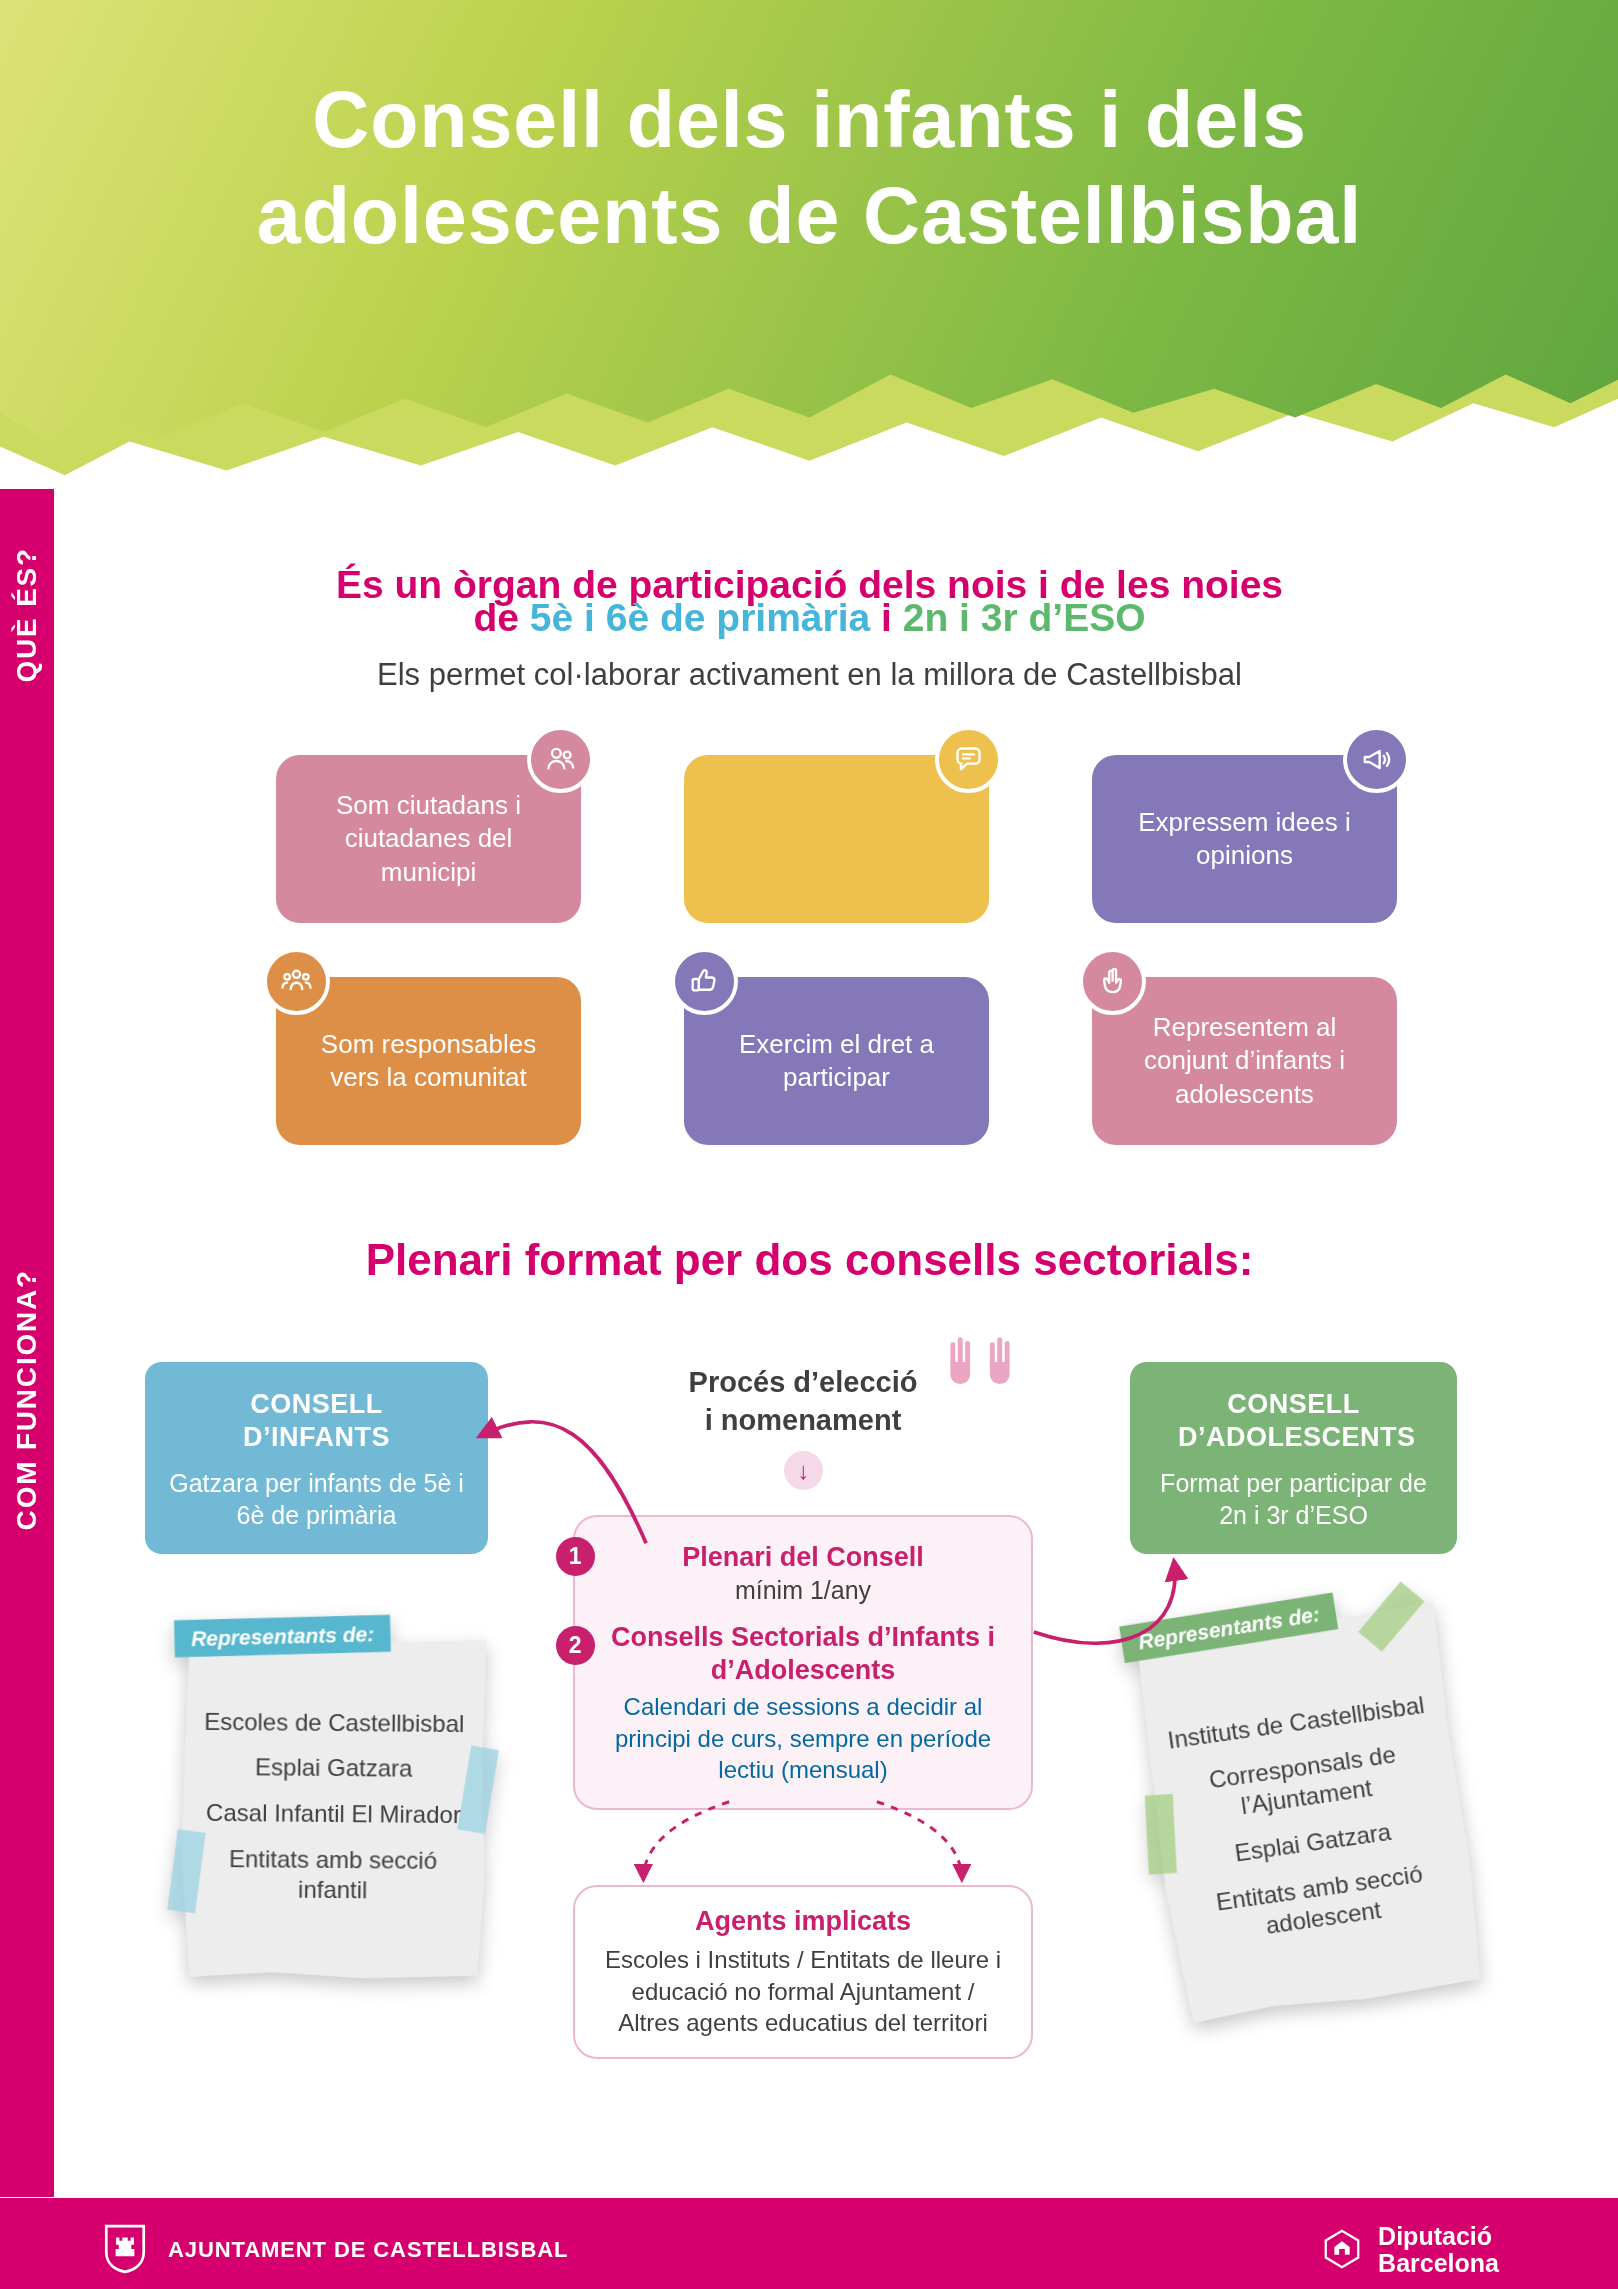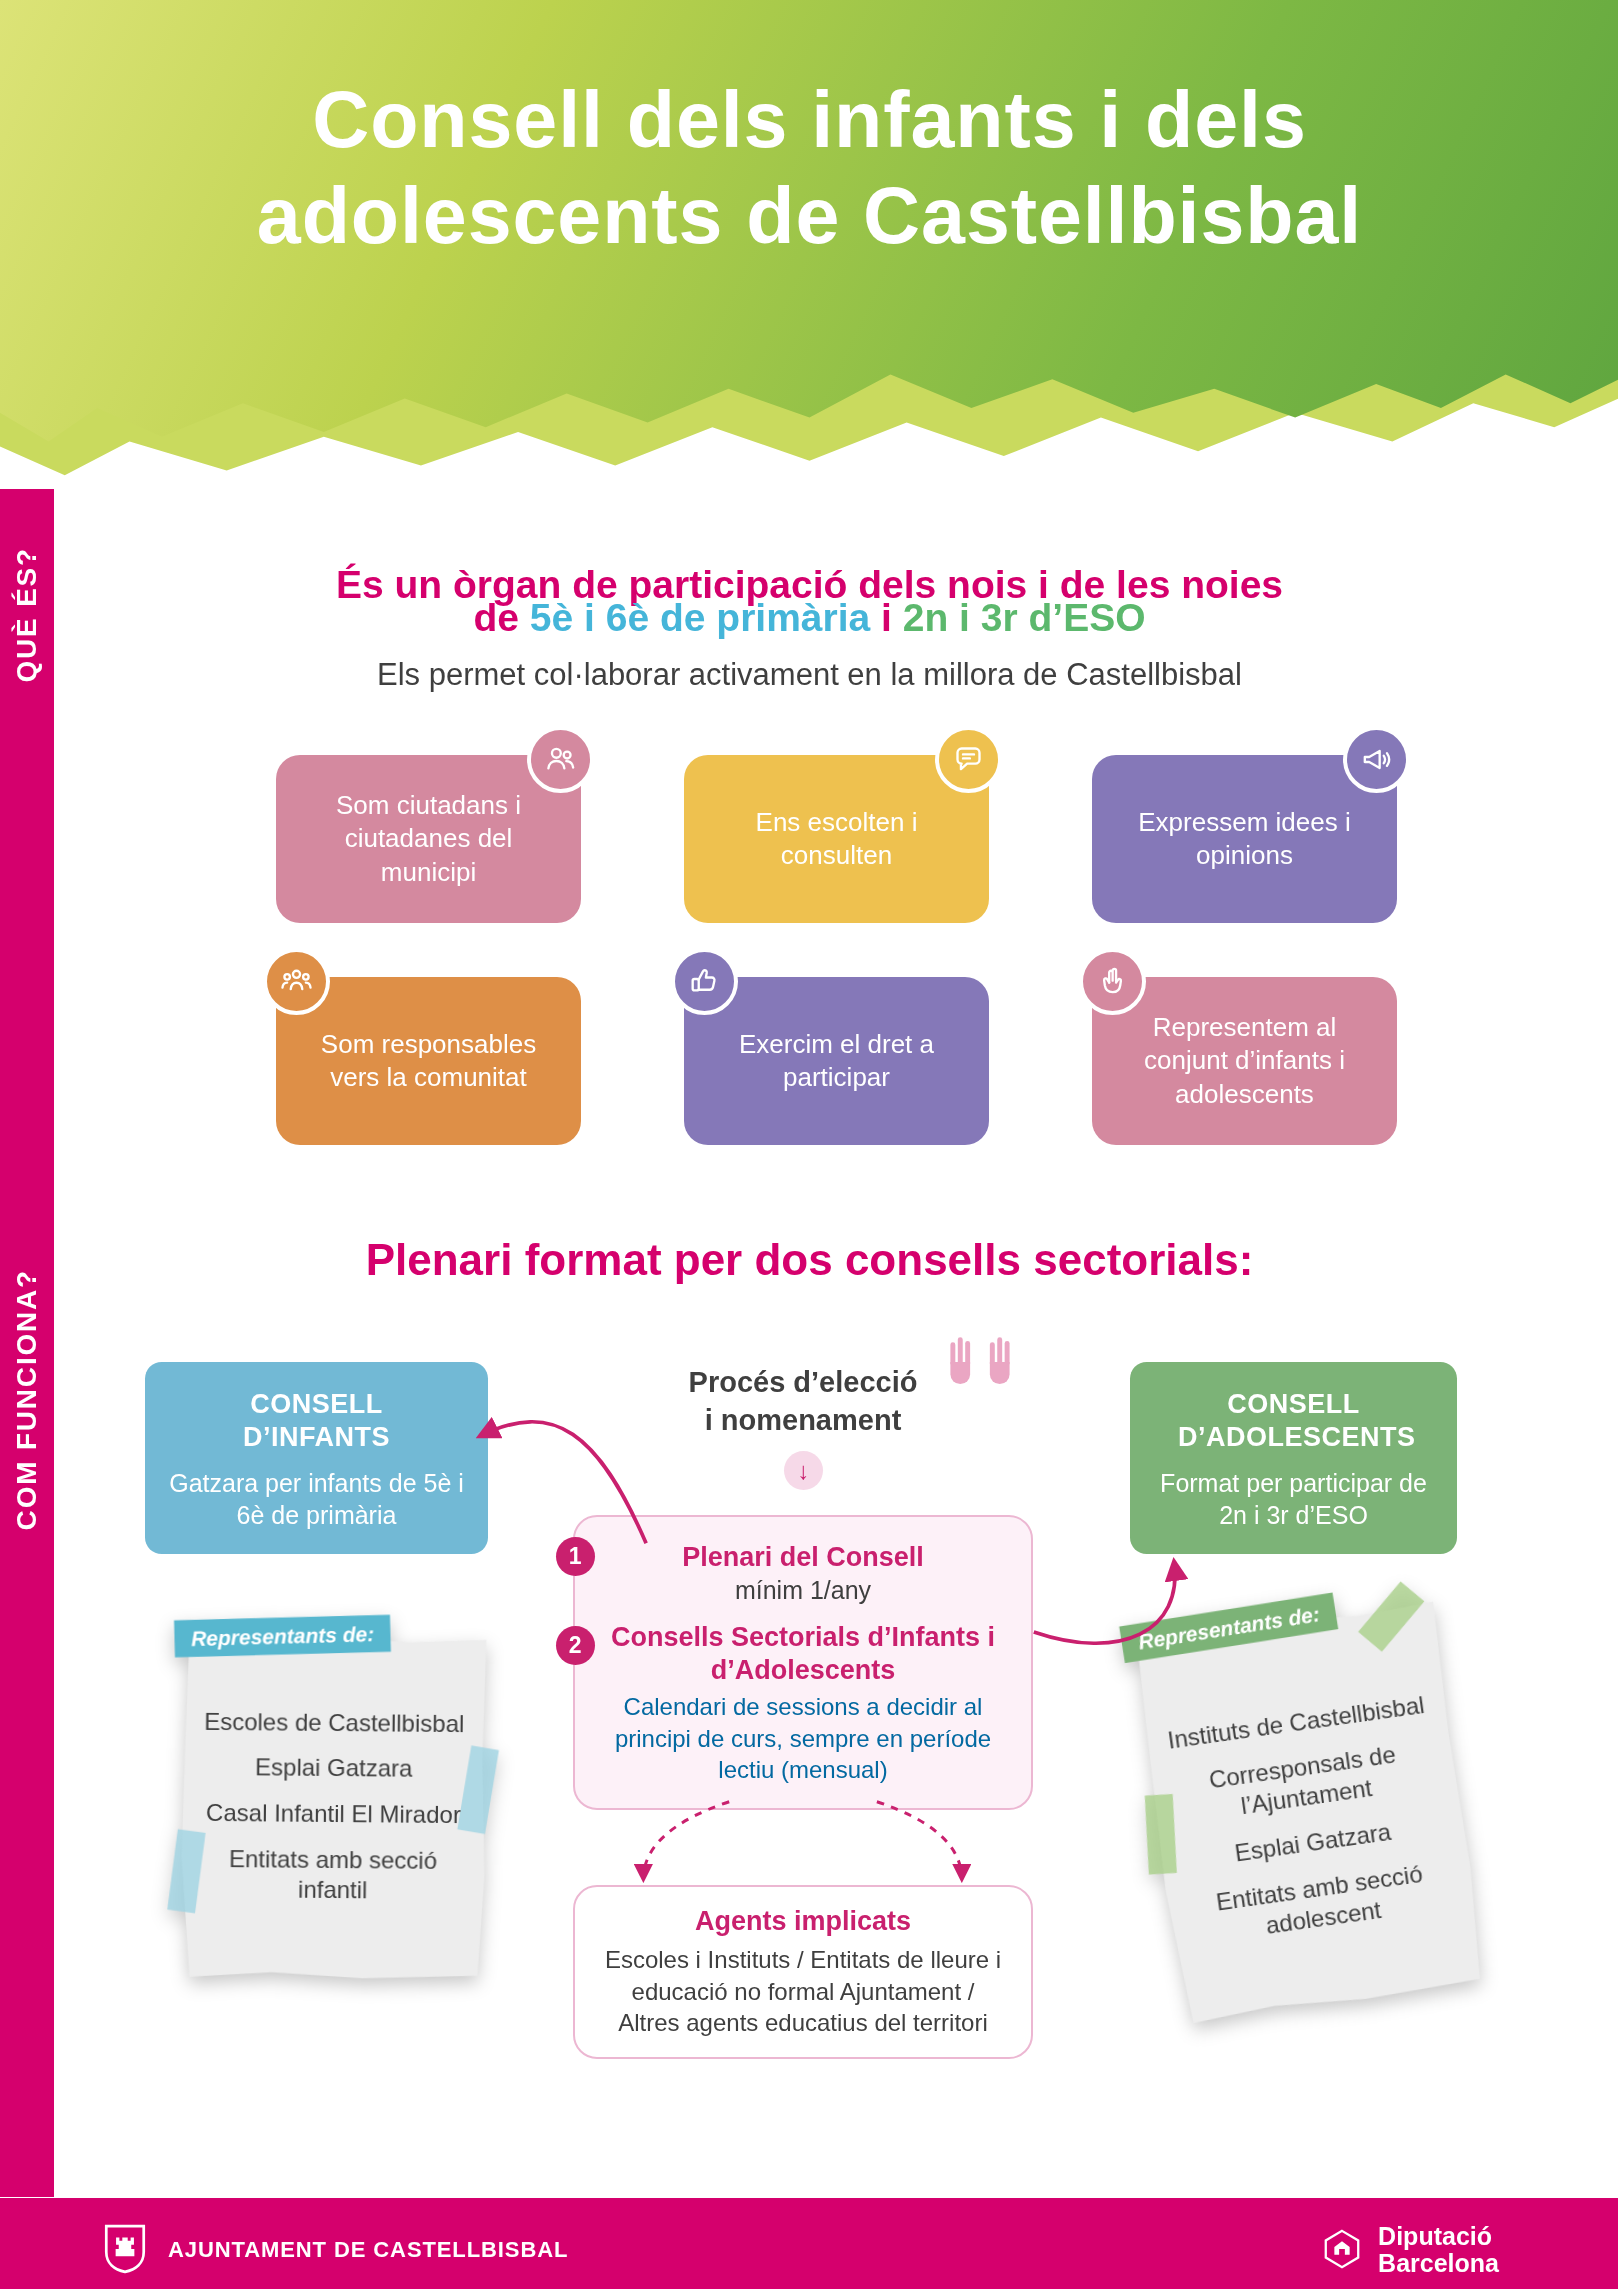--- a/index.html
+++ b/index.html
@@ -152,21 +152,20 @@
         </span>
         <span>Som ciutadans i ciutadanes del municipi</span>
       </div>
       <div class="card bg-yellow">
         <span class="card-icon icon-tr bg-yellow">
           <svg viewBox="0 0 24 24">
               <path d="M4 7a3 3 0 013-3h10a3 3 0 013 3v5a3 3 0 01-3 3h-6l-4.5 4v-4H7a3 3 0 01-3-3z"></path>
               <path d="M8 8.3h8M8 11.2h5"></path>
             </svg>
         </span>
-        <span>Ens escolten i consulten</span>
       </div>
       <div class="card bg-purple">
         <span class="card-icon icon-tr bg-purple">
           <svg viewBox="0 0 24 24">
               <path d="M3.5 10.2v3.6h3.2l7.6 4.4V5.8L6.7 10.2z"></path>
               <path d="M17.3 9.3a4.8 4.8 0 010 5.4M19.6 7.4a8 8 0 010 9.2"></path>
             </svg>
         </span>
         <span>Expressem idees i opinions</span>
       </div>

